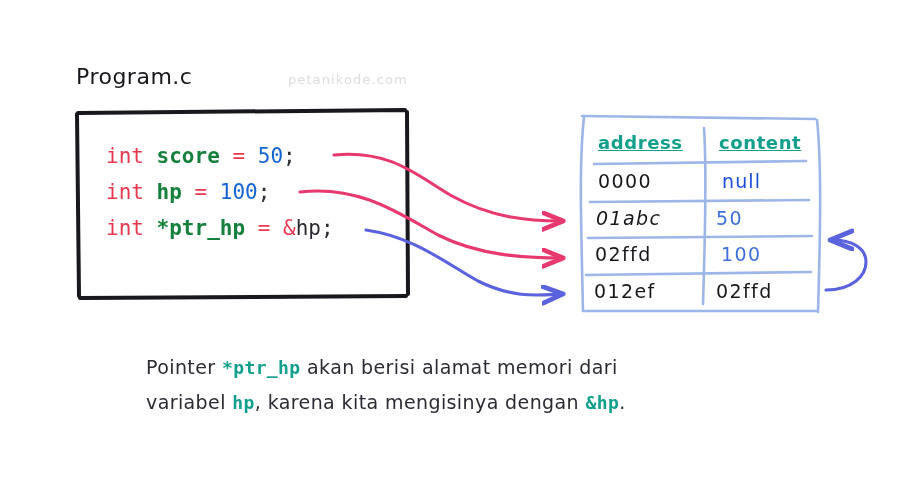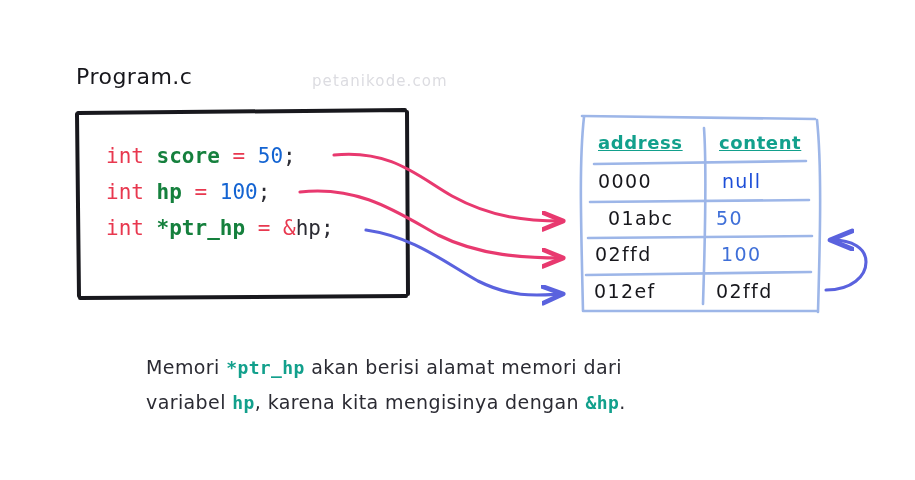--- a/index.html
+++ b/index.html
@@ -27,25 +27,24 @@
     font-size: 22px;
     letter-spacing: 0.5px;
     color: #17171c;
     white-space: nowrap;
   }
   #watermark {
     position: absolute;
     left: 288px;
     top: 72px;
     font-family: "DejaVu Sans", sans-serif;
-    font-size: 15px;
+    font-size: 13px;
     letter-spacing: 1.1px;
     color: #dcdce1;
     white-space: nowrap;
-    margin-left: 24px;
   }
   #code-box {
     position: absolute;
     left: 75px;
     top: 108px;
     width: 330px;
     height: 186px;
   }
   #code-box svg { display: block; }
 
@@ -174,21 +173,21 @@
         <path d="M128,16 C131,60 129,130 127,192"></path>
       </g>
     </svg>
 
     <div class="cell cell-head" style="left:22px; top:20px;">address</div>
     <div class="cell cell-head" style="left:143px; top:20px;">content</div>
 
     <div class="cell cell-addr" style="left:22px; top:58px;">0000</div>
     <div class="cell cell-null" style="left:146px; top:58px;">null</div>
 
-    <div class="cell cell-addr" style="left:32px; top:95px;">01abc</div>
+    <div class="cell cell-addr" style="left:20px; top:95px;font-style:italic;">01abc</div>
     <div class="cell cell-blue" style="left:140px; top:95px;">50</div>
 
     <div class="cell cell-addr" style="left:19px; top:131px;">02ffd</div>
     <div class="cell cell-blue" style="left:145px; top:131px;">100</div>
 
     <div class="cell cell-addr" style="left:18px; top:168px;">012ef</div>
     <div class="cell cell-addr" style="left:140px; top:168px;">02ffd</div>
   </div>
 
   <svg id="arrow-layer" viewBox="0 0 915 480">
@@ -208,20 +207,20 @@
 
     <path d="M300,192 C360,185 400,214 438,235 C480,256 526,258 562,258" fill="none" stroke="#e8396f" stroke-width="3.1" stroke-linecap="round" marker-end="url(#ah-pink)"></path>
 
     <path d="M366,230 C414,237 444,262 478,281 C514,299 540,295 562,294" fill="none" stroke="#5a62de" stroke-width="3.1" stroke-linecap="round" marker-end="url(#ah-blue)"></path>
 
     <path d="M826,290 C852,290 866,276 866,262 C866,248 852,240 832,240" fill="none" stroke="#5a62de" stroke-width="3.1" stroke-linecap="round" marker-end="url(#ah-blue-loop)"></path>
   </svg>
 
   <div id="caption">
     <div>
-      <span>Memori </span><span class="cap-code">*ptr_hp</span><span> akan berisi alamat memori dari</span>
+      <span>Pointer </span><span class="cap-code">*ptr_hp</span><span> akan berisi alamat memori dari</span>
     </div>
     <div>
       <span>variabel </span><span class="cap-code">hp</span><span>, karena kita mengisinya dengan </span><span class="cap-code">&amp;hp</span><span>.</span>
     </div>
   </div>
 
 </div>
 
 </body></html>

